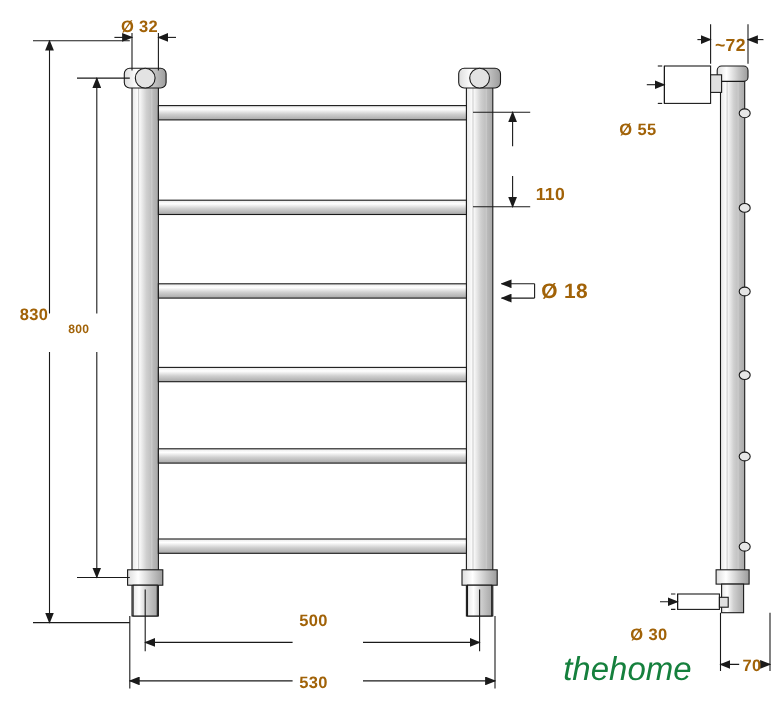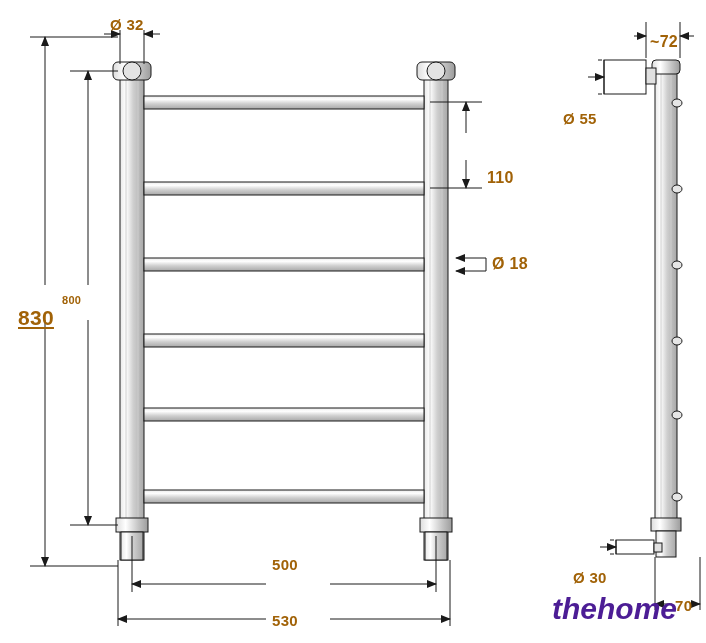--- a/index.html
+++ b/index.html
@@ -25,41 +25,41 @@
     height: 643px;
   }
   .dim-label {
     position: absolute;
     font-family: "Liberation Sans", sans-serif;
     font-weight: bold;
     color: #a16207;
     white-space: nowrap;
     letter-spacing: 0.3px;
   }
-  .dim-830 { left: 18px;  top: 306px; font-size: 21px; text-decoration: underline; }
+  .dim-830 { left: 18px;  top: 278px; font-size: 15px; }
   .dim-800 { left: 62px;  top: 294px; font-size: 11px; }
   .dim-500 { left: 272px; top: 556px; font-size: 15px; }
   .dim-530 { left: 272px; top: 612px; font-size: 15px; text-align: center; }
   .dim-110 { left: 487px; top: 137px; font-size: 16px; margin-top: 32px; }
-  .dim-d18 { left: 492px; top: 255px; font-size: 16px; }
+  .dim-d18 { left: 492px; top: 255px; font-size: 19px; }
   .dim-d32 { left: 110px; top: 16px;  font-size: 15px; }
   .dim-72  { left: 650px; top: 33px;  font-size: 16px; }
   .dim-d55 { left: 563px; top: 70px;  font-size: 15px; margin-top: 40px; }
   .dim-d30 { left: 573px; top: 541px; font-size: 15px; margin-top: 28px; }
   .dim-70  { left: 675px; top: 597px; font-size: 15px; }
 
   .watermark {
     position: absolute;
-    left: 552px;
+    left: 512px;
     top: 592px;
     font-family: "Liberation Sans", sans-serif;
     font-size: 30px;
-    font-weight: bold;
+    font-weight: normal;
     font-style: italic;
-    color: #4c1d95;
+    color: #15803d;
     letter-spacing: 0px;
     user-select: none;
   }
 </style>
 </head>
 <body>
 
 <div id="canvas">
 
   <svg class="svg-layer" viewBox="0 0 706 643">

